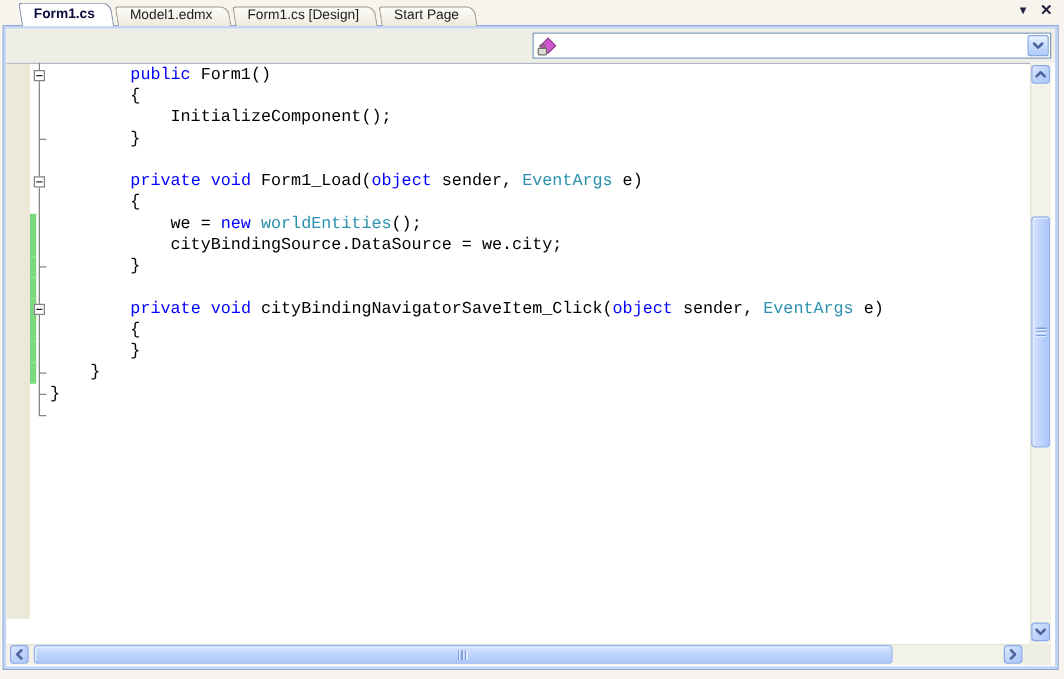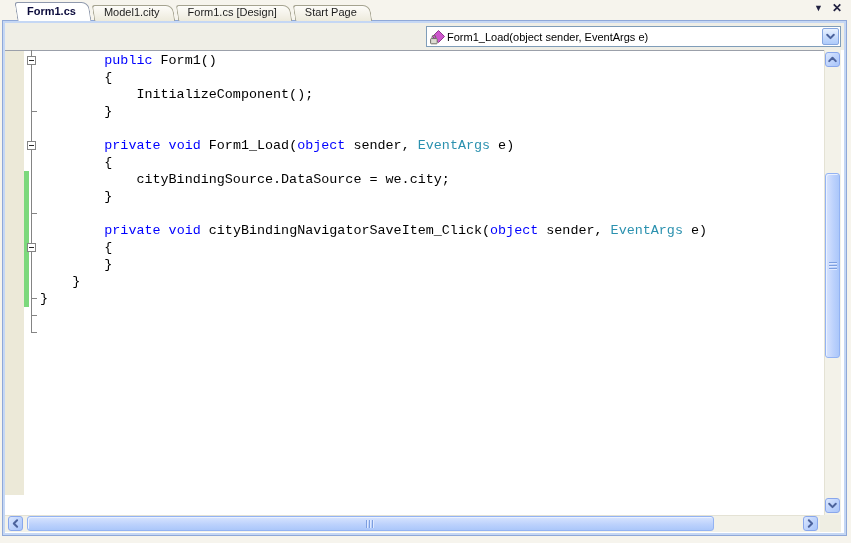--- a/index.html
+++ b/index.html
@@ -77,42 +77,41 @@
   .grip-v { width:9px; height:8px; background:repeating-linear-gradient(to right,#7D9FE0 0 1px,#DFE9FF 1px 2px,transparent 2px 3px); }
 </style>
 </head>
 <body>
 
 <div class="app">
 
   <div class="tabstrip">
     <div class="tabs">
         <div class="tab active"><span>Form1.cs</span></div>
-        <div class="tab"><span>Model1.city</span></div>
+        <div class="tab"><span>Model1.edmx</span></div>
         <div class="tab"><span>Form1.cs [Design]</span></div>
         <div class="tab"><span>Start Page</span></div>
       </div>
     <div class="win-btns">
       <span class="win-btn">▼</span>
       <span class="win-btn close">✕</span>
     </div>
   </div>
 
   <div class="panel"></div>
 
   <div class="navbar">
     <div class="combo right">
       <span class="combo-icon">
         <svg width="16" height="16" viewBox="0 0 16 16">
           <polygon points="9.5,1.5 15.5,7.5 9.5,13.5 3.5,7.5" fill="#CE56CE" stroke="#8E3A8E" stroke-width="1"></polygon>
           <path d="M3 9.8 v-1.4 a1.9 1.9 0 0 1 3.8 0 V9.8" fill="none" stroke="#6E6E66" stroke-width="1.1"></path>
           <rect x="1.6" y="9.6" width="6.6" height="5.2" rx="0.8" fill="#DDDCD2" stroke="#6E6E66" stroke-width="1"></rect>
         </svg>
       </span>
-      <span class="combo-text">Form1_Load(object sender, EventArgs e)</span>
       <span class="combo-btn">
         <svg width="11" height="9" viewBox="0 0 11 9">
             <path d="M2.2 2.8 L5.5 6.1 L8.8 2.8" fill="none" stroke="#4C639C" stroke-width="2" stroke-linecap="round" stroke-linejoin="round"></path>
           </svg>
       </span>
     </div>
   </div>
 
   <div class="editor">
     <div class="editor-topline"></div>
@@ -145,20 +144,21 @@
         <div class="fold-tick" style="top: 282px;"></div>
       </div>
     <div class="code">
         <div class="code-line"><span>        </span><span class="tk-keyword">public</span><span> Form1()</span></div>
         <div class="code-line"><span>        {</span></div>
         <div class="code-line"><span>            InitializeComponent();</span></div>
         <div class="code-line"><span>        }</span></div>
         <div class="code-line"></div>
         <div class="code-line"><span>        </span><span class="tk-keyword">private</span><span> </span><span class="tk-keyword">void</span><span> Form1_Load(</span><span class="tk-keyword">object</span><span> sender, </span><span class="tk-type">EventArgs</span><span> e)</span></div>
         <div class="code-line"><span>        {</span></div>
+        <div class="code-line"><span>            we = </span><span class="tk-keyword">new</span><span> </span><span class="tk-type">worldEntities</span><span>();</span></div>
         <div class="code-line"><span>            cityBindingSource.DataSource = we.city;</span></div>
         <div class="code-line"><span>        }</span></div>
         <div class="code-line"></div>
         <div class="code-line"><span>        </span><span class="tk-keyword">private</span><span> </span><span class="tk-keyword">void</span><span> cityBindingNavigatorSaveItem_Click(</span><span class="tk-keyword">object</span><span> sender, </span><span class="tk-type">EventArgs</span><span> e)</span></div>
         <div class="code-line"><span>        {</span></div>
         <div class="code-line"><span>        }</span></div>
         <div class="code-line"><span>    }</span></div>
         <div class="code-line"><span>}</span></div>
       </div>
   </div>

